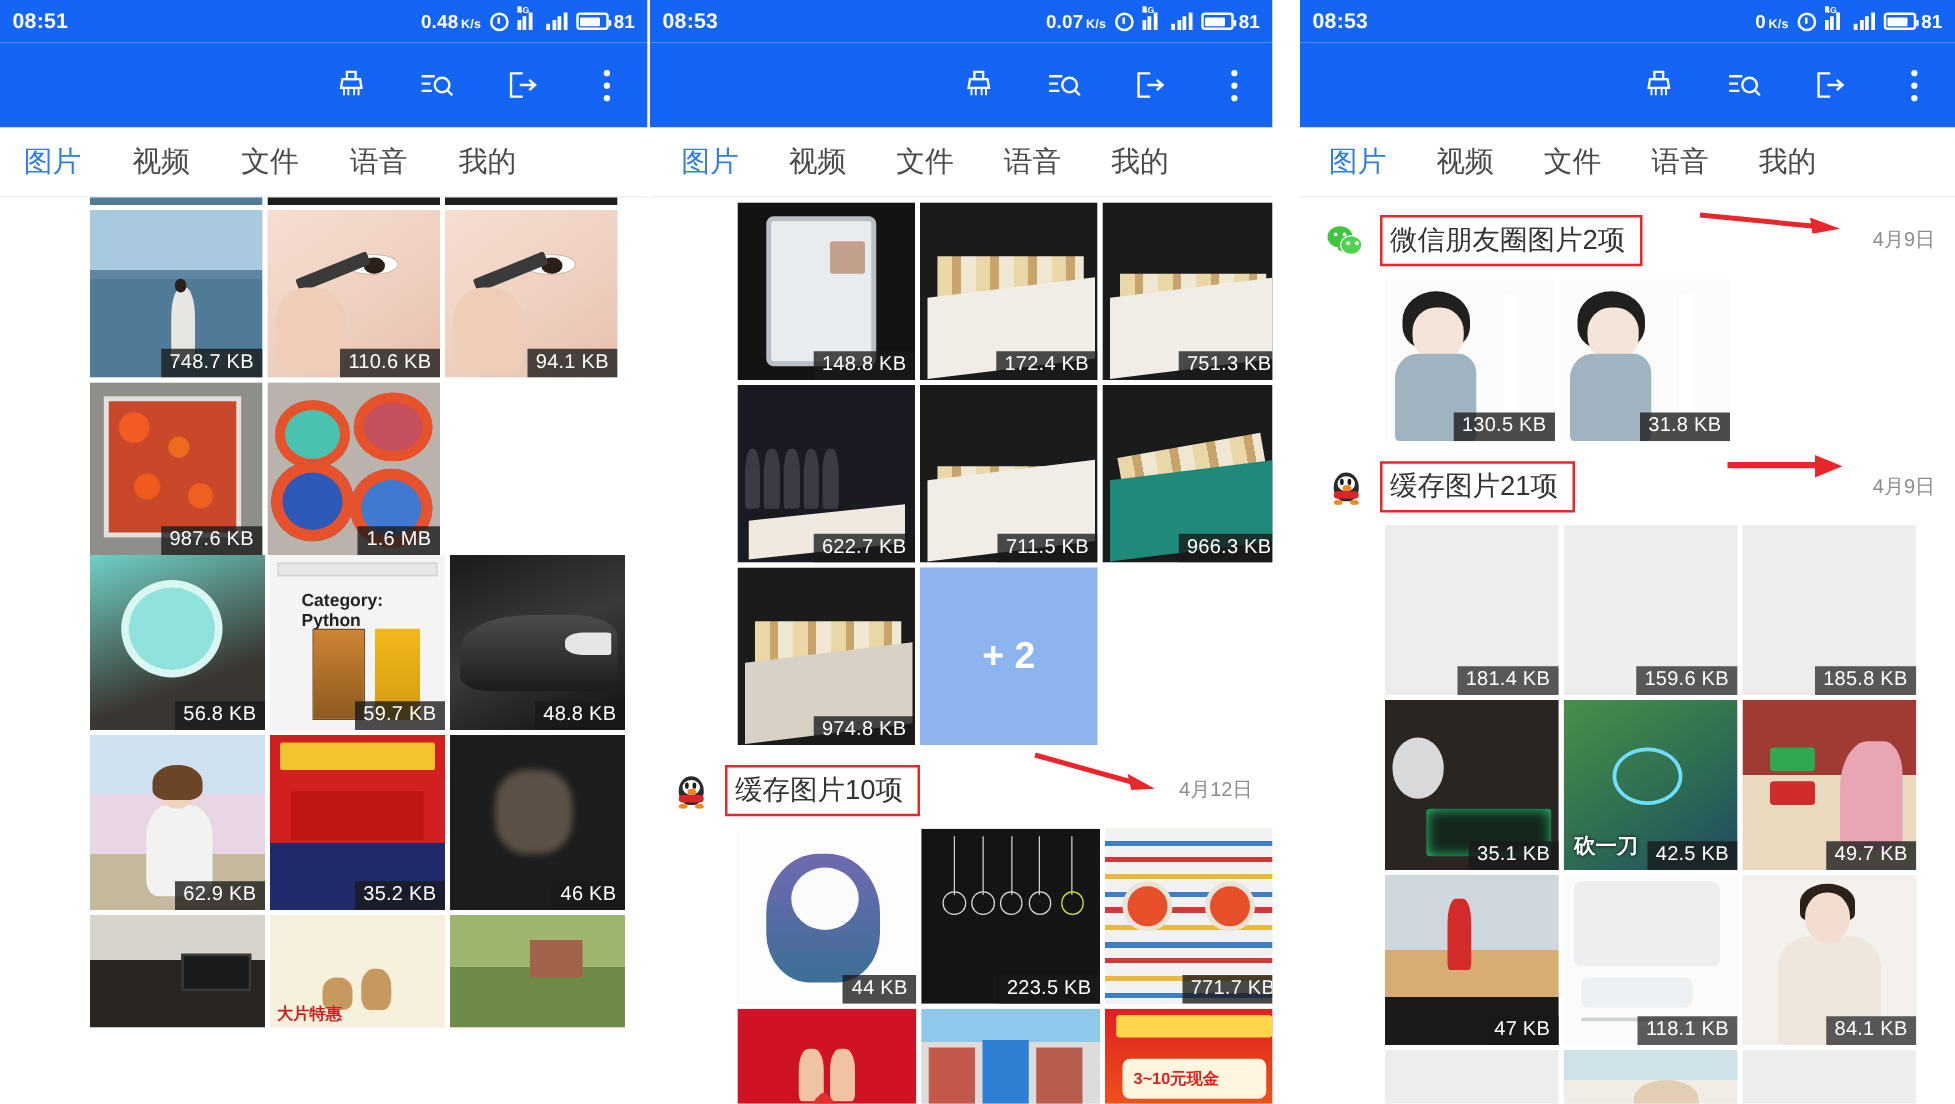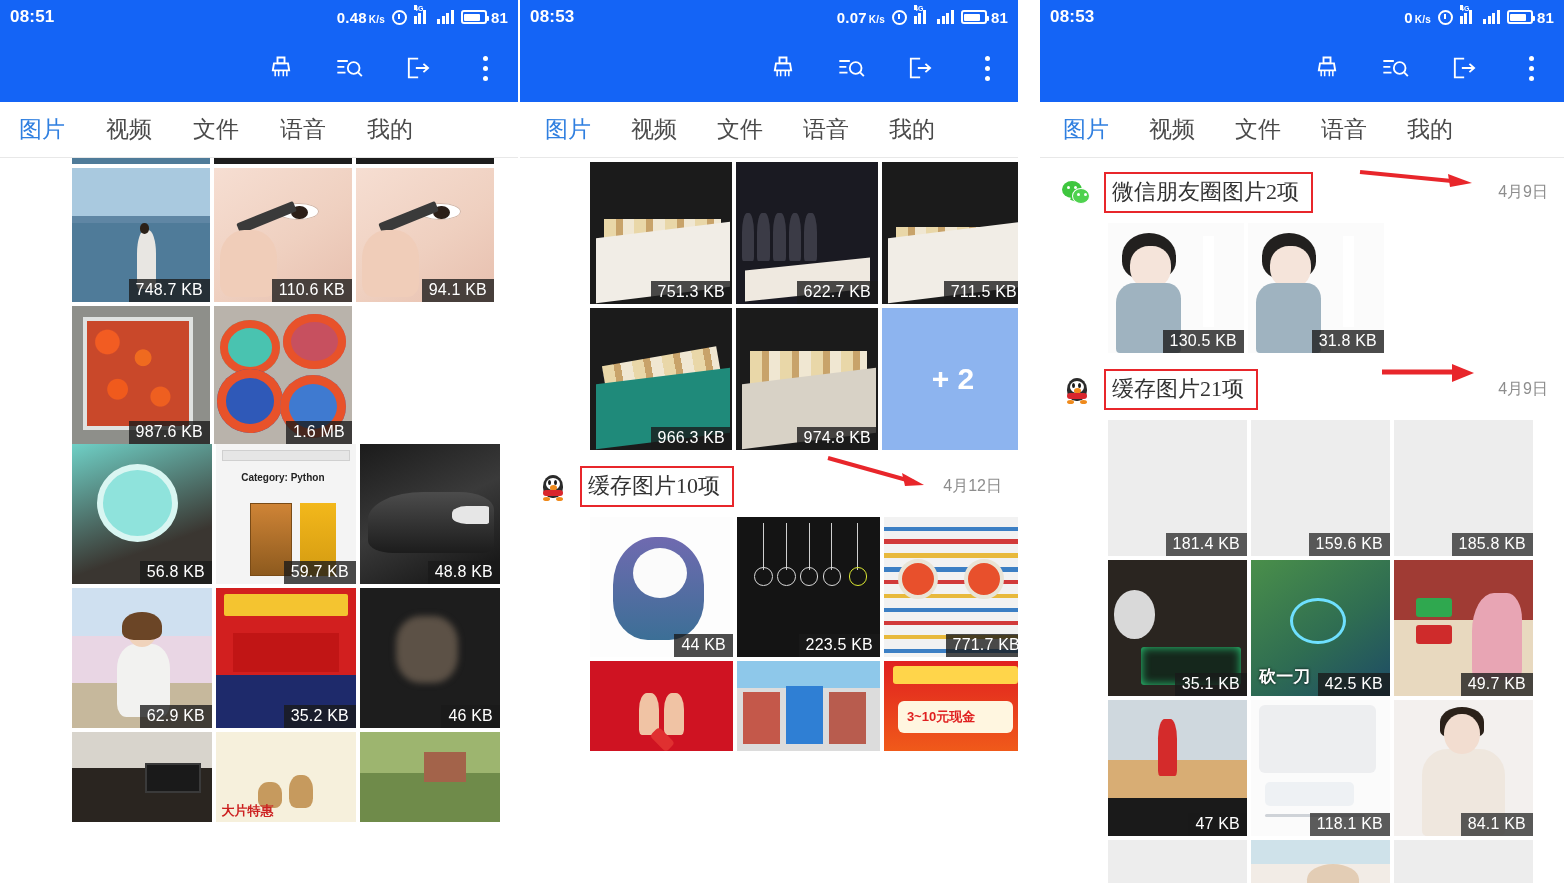--- a/index.html
+++ b/index.html
@@ -68,21 +68,21 @@
     font-size:16px; padding:2px 7px 3px; letter-spacing:0.2px;
     font-family:"Liberation Sans",sans-serif;
   }
   .cell.more { background:#8db4ef; display:flex; align-items:center; justify-content:center; color:#fff; font-size:30px; font-weight:bold; }
   .cell.blank { background:#ededed; }
 
   
   .sect { display:flex; align-items:center; position:relative; }
   .sect .appicon { width:30px; height:30px; flex:none; display:flex; align-items:center; justify-content:center; }
   .sect .title-wrap { position:relative; margin-left:12px; }
-  .sect .title { font-size:22px; color:#333; padding:5px 14px 6px 8px; display:inline-block;font-family:Liberation Serif, serif; }
+  .sect .title { font-size:22px; color:#333; padding:5px 14px 6px 8px; display:inline-block; }
   .sect .redbox { position:absolute; inset:0; border:2px solid #e8262b; pointer-events:none; }
   .sect .date { margin-left:auto; font-size:16px; color:#8d8d8d; }
 
   
   .wechat { position:relative; width:30px; height:24px; }
   .wechat .b1 { position:absolute; left:0; top:0; width:20px; height:17px; background:#3ec63e; border-radius:50%; }
   .wechat .b1::after { content:""; position:absolute; left:9px; bottom:-3px; width:6px; height:6px; background:#3ec63e; transform:rotate(20deg); }
   .wechat .b2 { position:absolute; left:10px; top:7px; width:18px; height:16px; background:#4fd24f; border-radius:50%; border:1.5px solid #fff; }
   .wechat .d { position:absolute; width:3px; height:3px; background:#fff; border-radius:50%; }
 
@@ -113,21 +113,21 @@
     background:radial-gradient(circle at 20% 20%, #f25c22 10%, transparent 11%),
                radial-gradient(circle at 55% 35%, #ef6a1f 9%, transparent 10%),
                radial-gradient(circle at 30% 65%, #f05a1c 10%, transparent 11%),
                radial-gradient(circle at 72% 72%, #ee5f20 9%, transparent 10%); }
   .berries2 { background:#b9b3ab; }
   .berries2 .bowl { position:absolute; border-radius:50%; }
   .coffee { background:linear-gradient(160deg,#6fd0c6,#3a3631 70%); }
   .coffee .cup { position:absolute; left:18%; top:14%; width:58%; height:56%; background:#8fe3dc; border-radius:50%; border:6px solid #d9f6f2; }
   .pythonpage { background:#f4f4f4; }
   .pythonpage .bar { position:absolute; left:4%; top:4%; right:4%; height:8%; background:#e6e6e6; border:1px solid #d0d0d0; }
-  .pythonpage .ttl { position:absolute; left:18%; top:20%; font-size:10px; color:#222; font-weight:bold; }
+  .pythonpage .ttl { position:absolute; left:18%; top:20%; font-size:14px; color:#222; font-weight:bold; }
   .pythonpage .bk1 { position:absolute; left:24%; top:42%; width:30%; height:52%; background:linear-gradient(#cf8436,#8d5a1e); border:1px solid #7a4b16; }
   .pythonpage .bk2 { position:absolute; left:60%; top:42%; width:26%; height:52%; background:linear-gradient(#f3b81b,#d39a11); }
   .car { background:linear-gradient(155deg,#1b1b1b,#3a3a3a 48%,#101010); }
   .car .body { position:absolute; left:6%; top:34%; right:4%; height:44%; background:linear-gradient(#4c4c4c,#1c1c1c); border-radius:44% 28% 10% 20%; }
   .car .light { position:absolute; right:8%; top:44%; width:26%; height:13%; background:#e6e6e6; border-radius:40% 10% 10% 40%; filter:blur(0.5px); }
   .girl { background:linear-gradient(#cfe0f0 0 34%, #e9d6e4 34% 68%, #c6b89c 68% 100%); }
   .girl .dress { position:absolute; left:32%; top:40%; width:38%; height:52%; background:#f2f2f0; border-radius:34% 34% 18% 18%; }
   .girl .head2 { position:absolute; left:40%; top:22%; width:20%; height:20%; background:#f0d3bb; border-radius:50%; }
   .girl .hair { position:absolute; left:36%; top:17%; width:28%; height:20%; background:#6b4526; border-radius:50% 50% 30% 30%; }
   .meeting { background:linear-gradient(#d21f1f 0 62%, #1e2a6b 62% 100%); }
@@ -469,20 +469,34 @@
       <span class="tab">视频</span>
       <span class="tab">文件</span>
       <span class="tab">语音</span>
       <span class="tab">我的</span>
     </div>
 
     <div class="content">
 
       <div class="grid" style="grid-template-columns:repeat(3,142px); justify-content:start; padding-left:70px; margin-top:4px;">
         <div class="cell" style="height:142px">
+          <div class="art phone">
+              <span class="scr"></span>
+              <span class="av"></span>
+            </div>
+          <span class="szbadge">148.8 KB</span>
+        </div>
+        <div class="cell" style="height:142px">
+          <div class="art dessert">
+              <span class="r1"></span>
+              <span class="tbl"></span>
+            </div>
+          <span class="szbadge">172.4 KB</span>
+        </div>
+        <div class="cell" style="height:142px">
           <div class="art dessert">
               <span class="r1" style="top:40%"></span>
               <span class="tbl"></span>
             </div>
           <span class="szbadge">751.3 KB</span>
         </div>
         <div class="cell" style="height:142px">
           <div class="art crowd">
             <span class="p" style="left:4%"></span>
               <span class="p" style="left:15%"></span>

